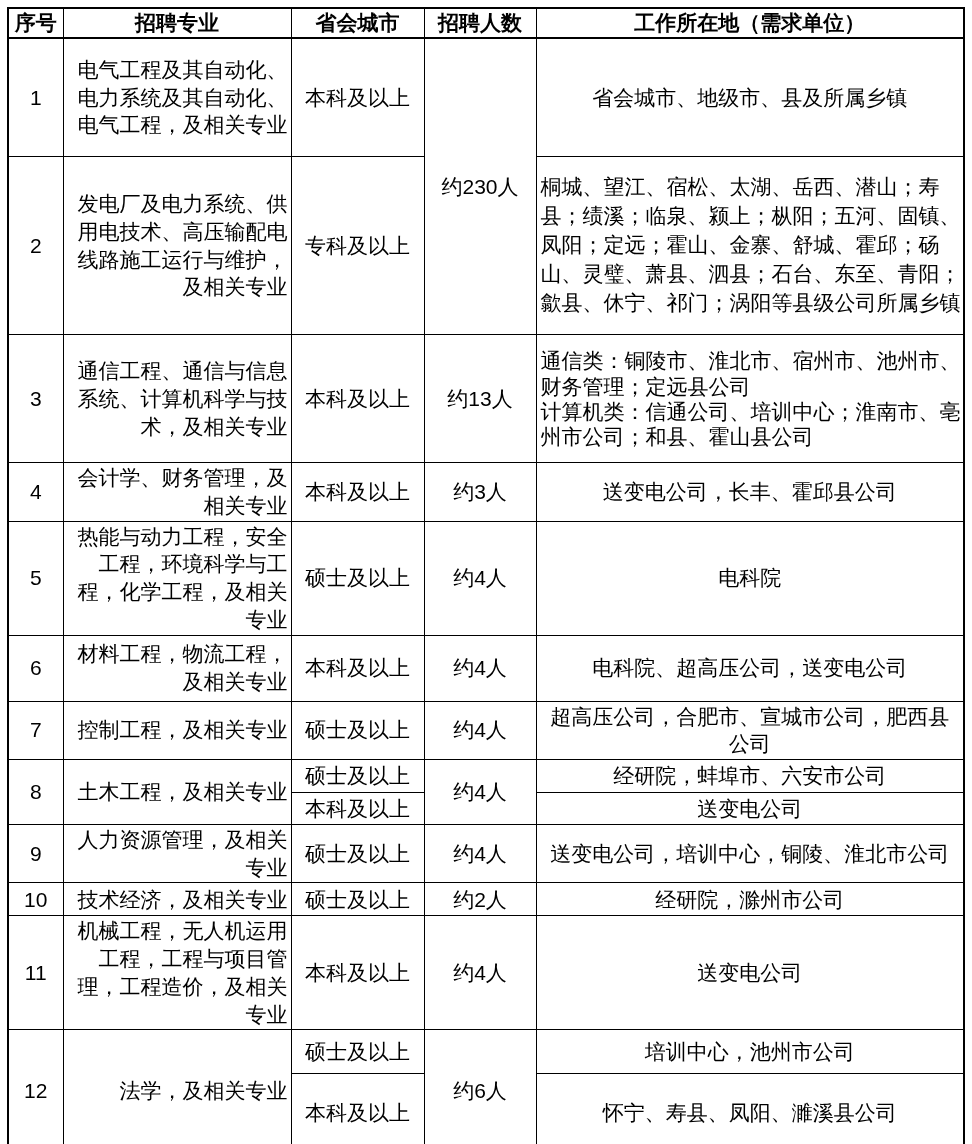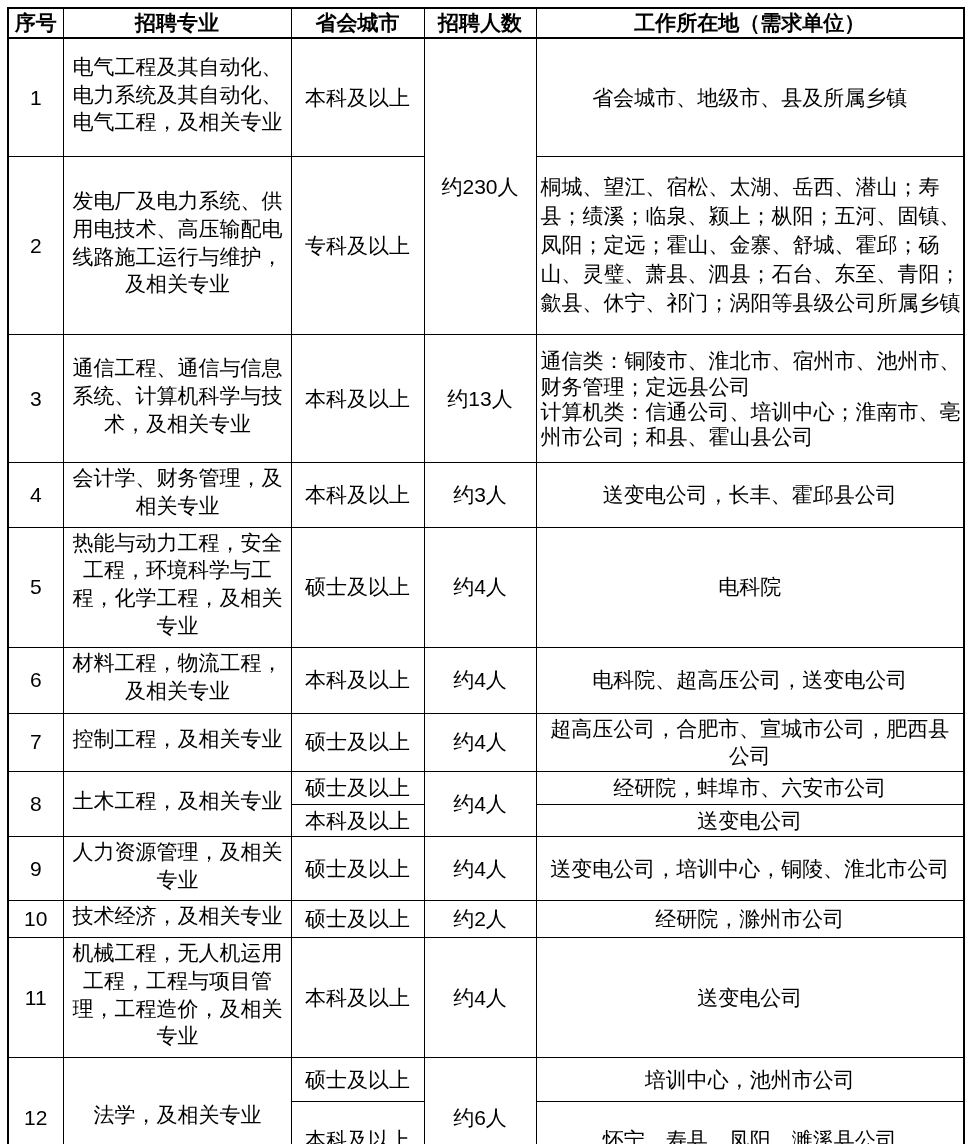--- a/index.html
+++ b/index.html
@@ -32,22 +32,22 @@
     overflow: hidden;
     word-break: break-all;
   }
   thead th {
     font-weight: bold;
     border-bottom: 2px solid #000;
     padding: 0 2px;
     font-size: 21px;
   }
   td.left {
-    text-align: center;
-    padding: 1px 3px 7px 4px;
+    text-align: right;
+    padding: 1px 3px 1px 4px;
   }
   td.loc-long {
     text-align: left;
     padding: 1px 2px 1px 4px;
     line-height: 1.38;
     margin-left: 7px;
   }
   td.tight {
     line-height: 1.2;
   }

